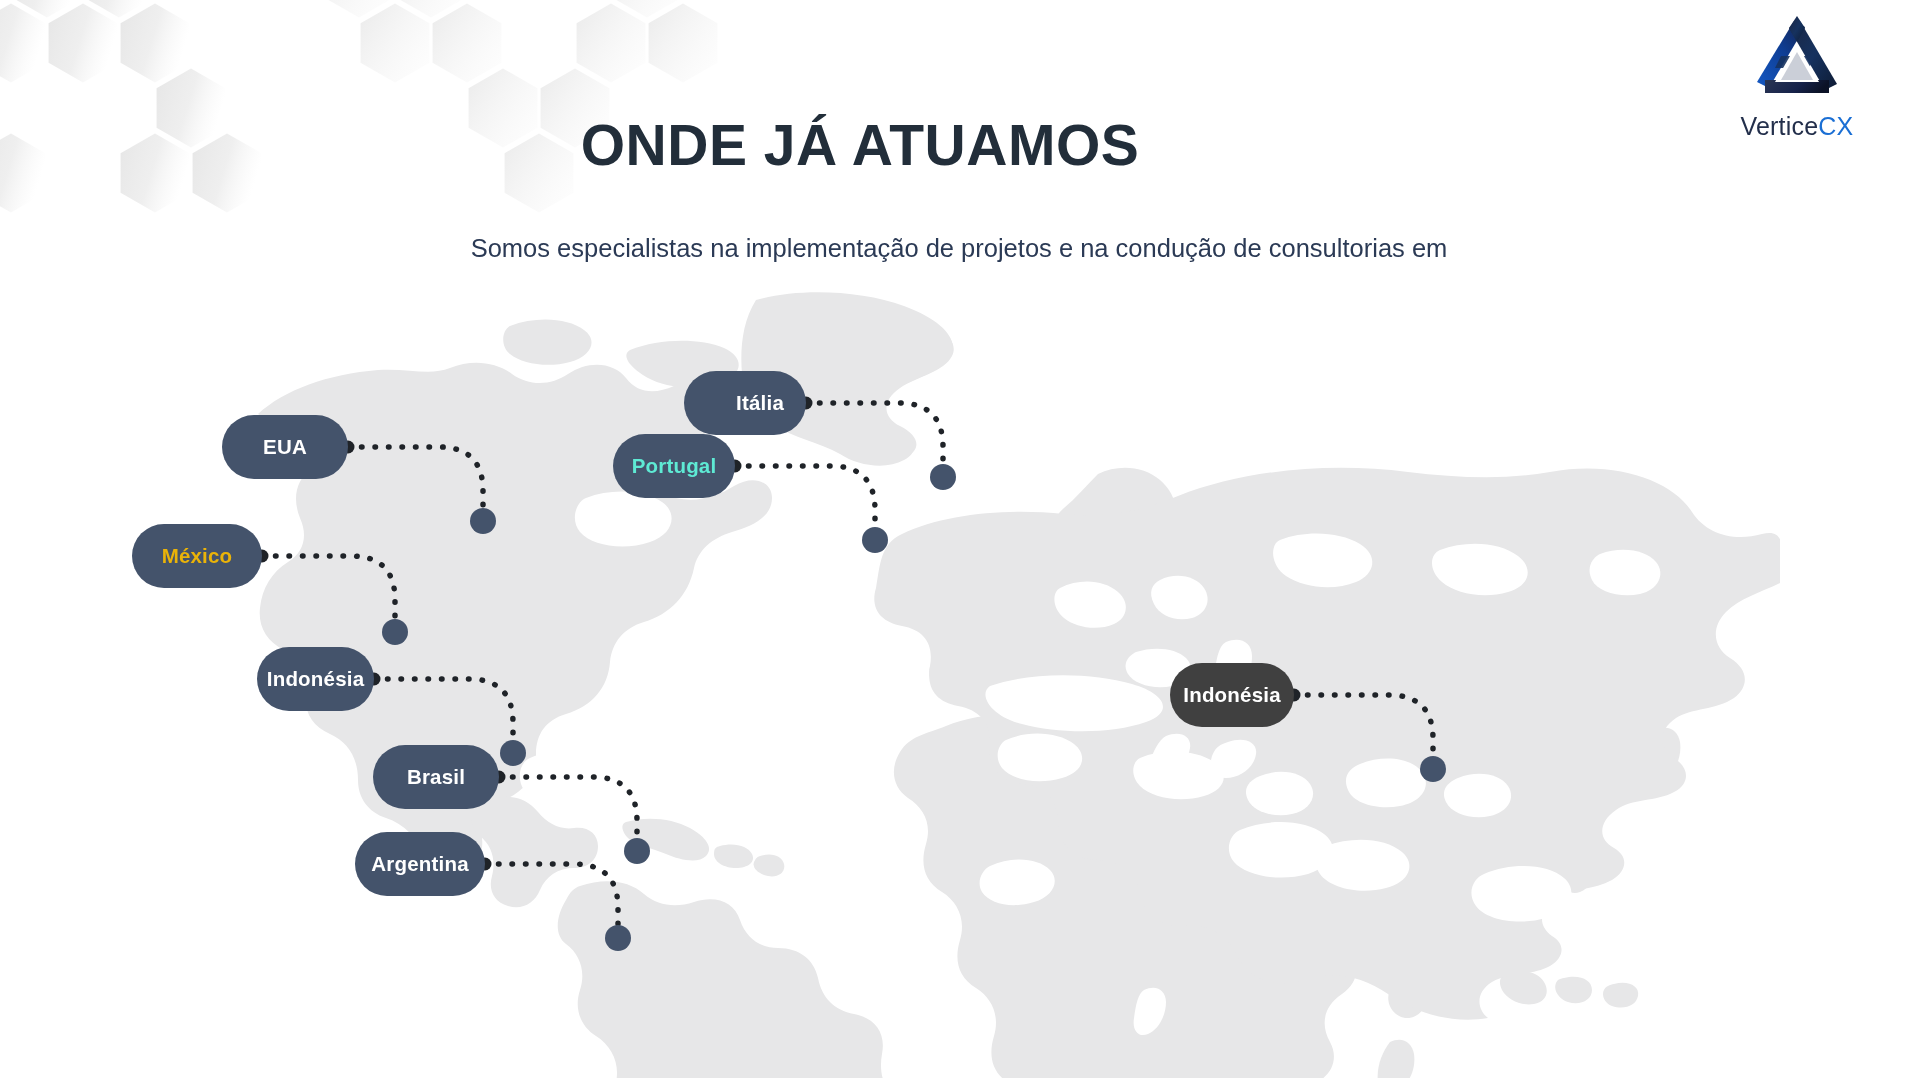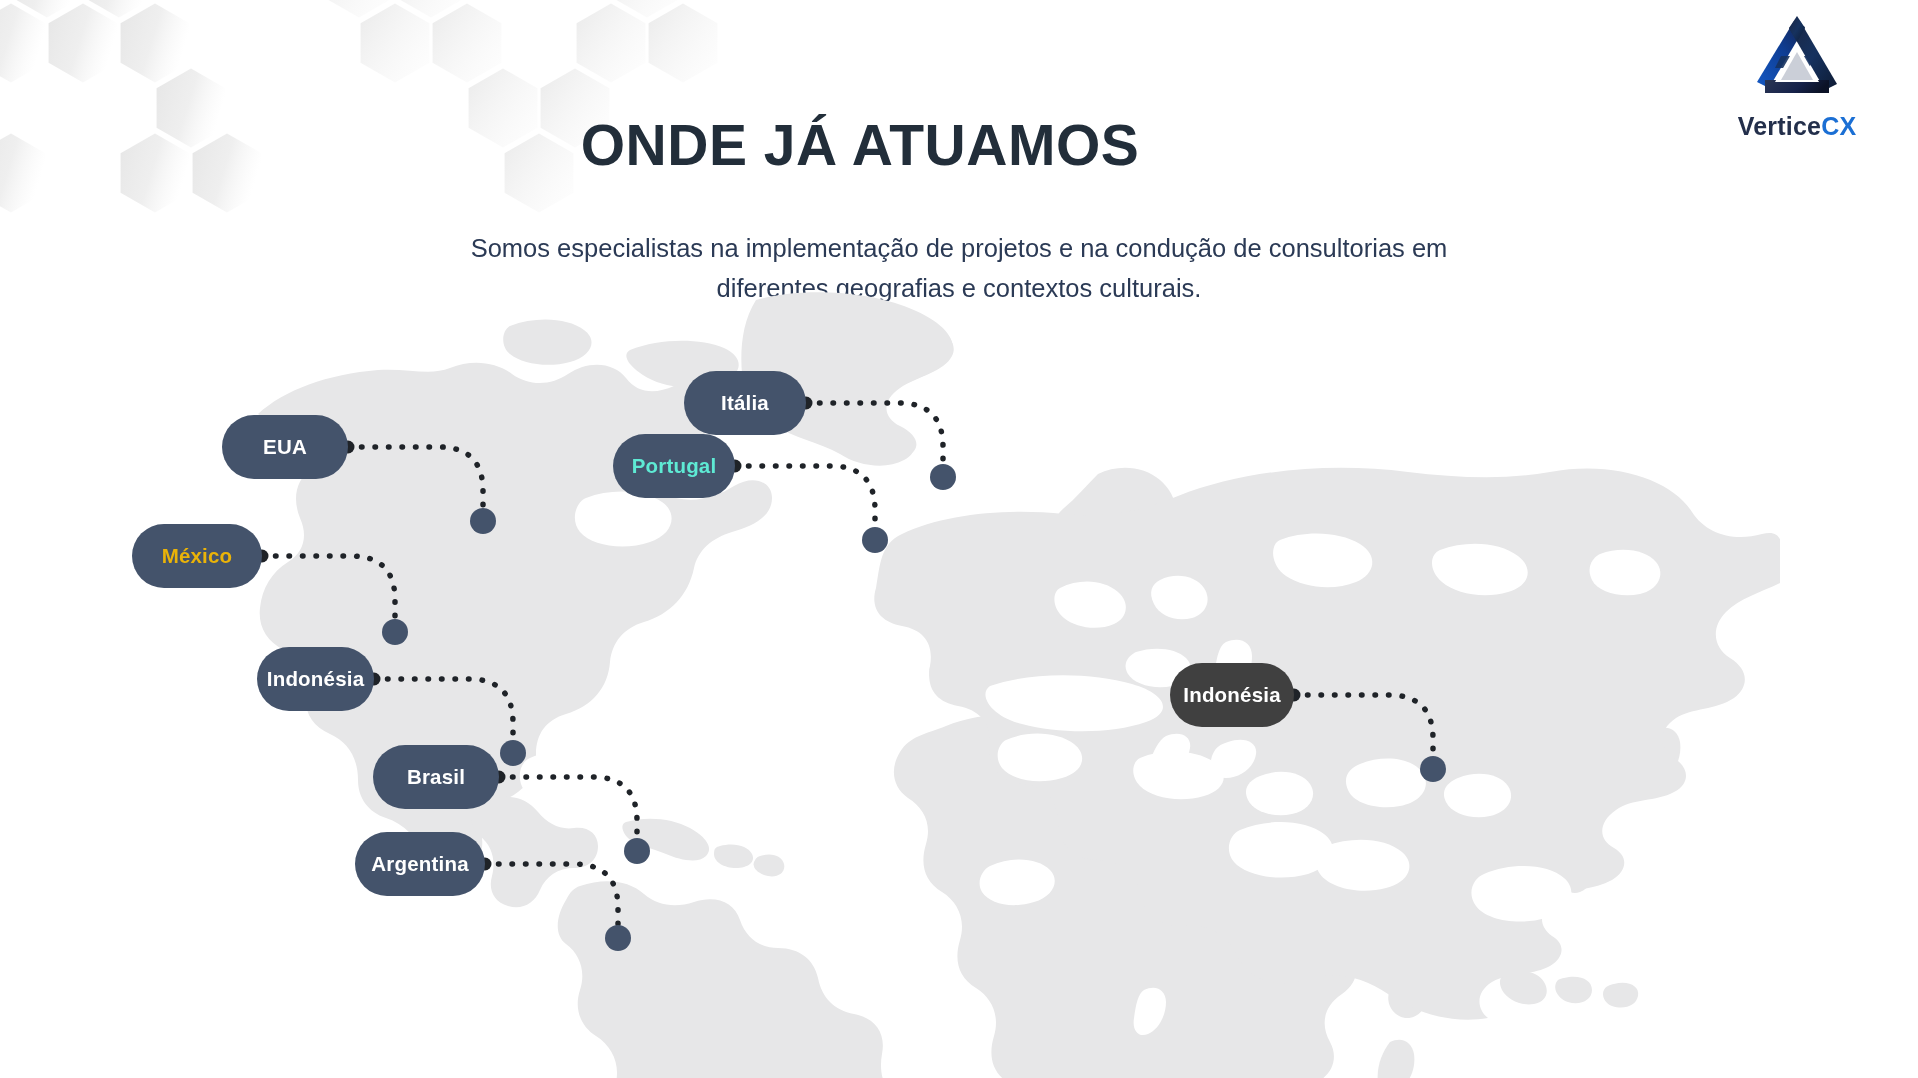--- a/index.html
+++ b/index.html
@@ -84,21 +84,21 @@
     text-align: center;
   }
   #logo .mark {
     display: block;
     margin: 0 auto;
   }
   #logo .wordmark {
     display: block;
     margin-top: 2px;
     font-size: 25px;
-    font-weight: bold;
+    font-weight: normal;
     letter-spacing: 0.2px;
     white-space: nowrap;
   }
   #logo .wm-vertice { color: #232F4B; }
   #logo .wm-cx { color: #1B6FD4; }
 
   
   .pill {
     position: absolute;
     display: flex;
@@ -157,21 +157,20 @@
       <use href="#hex" x="502" y="150" width="74" height="82"></use>
       <use href="#hex" x="322" y="-45" width="74" height="82"></use>
       <use href="#hex" x="394" y="-45" width="74" height="82"></use>
       <use href="#hex" x="610" y="-45" width="74" height="82"></use>
     </g>
   </svg>
 
   <div id="title" style="color: rgb(34, 46, 58);">ONDE JÁ ATUAMOS</div>
   <div id="subtitle" style="color: rgb(43, 58, 85);">
     <span style="display: block; margin-top: 13px;">Somos especialistas na implementação de projetos e na condução de consultorias em</span>
-    <span style="display: block;">diferentes geografias e contextos culturais.</span>
   </div>
 
   <div id="logo">
     <svg class="mark" width="104" height="96" viewBox="0 0 104 96">
       <defs>
         <linearGradient id="gA" x1="0" y1="0" x2="1" y2="1">
           <stop offset="0" stop-color="#1B2642"></stop>
           <stop offset="0.5" stop-color="#16325F"></stop>
           <stop offset="1" stop-color="#0E1B33"></stop>
         </linearGradient>
@@ -719,21 +718,21 @@
       </div>
       <div class="pill" style="left: 257px; top: 647px; width: 117px; background: rgb(68, 83, 107); color: rgb(255, 255, 255);">
         <span>Indonésia</span>
       </div>
       <div class="pill" style="left: 373px; top: 745px; width: 126px; background: rgb(68, 83, 107); color: rgb(255, 255, 255);">
         <span>Brasil</span>
       </div>
       <div class="pill" style="left: 355px; top: 832px; width: 130px; background: rgb(68, 83, 107); color: rgb(255, 255, 255); text-align: right;">
         <span>Argentina</span>
       </div>
-      <div class="pill" style="left: 684px; top: 371px; width: 122px; background: rgb(68, 83, 107); color: rgb(255, 255, 255);">
+      <div class="pill" style="left: 684px; top: 371px; width: 122px; background: rgb(68, 83, 107); color: rgb(255, 255, 255); justify-content: flex-end;">
         <span>Itália</span>
       </div>
       <div class="pill" style="left: 613px; top: 434px; width: 122px; background: rgb(68, 83, 107); color: #5eead4;">
         <span>Portugal</span>
       </div>
       <div class="pill" style="left: 1170px; top: 663px; width: 124px; background: #404040; color: rgb(255, 255, 255);">
         <span>Indonésia</span>
       </div>
     </div>
 

